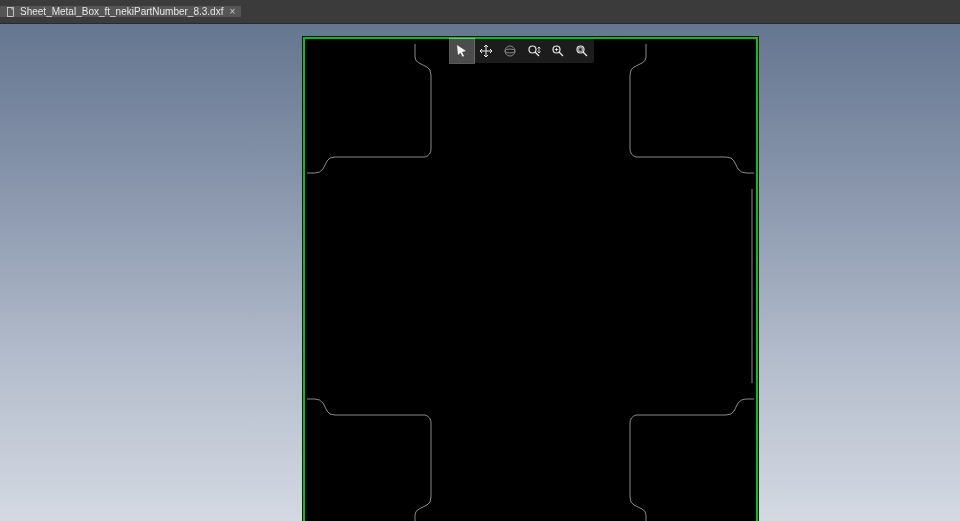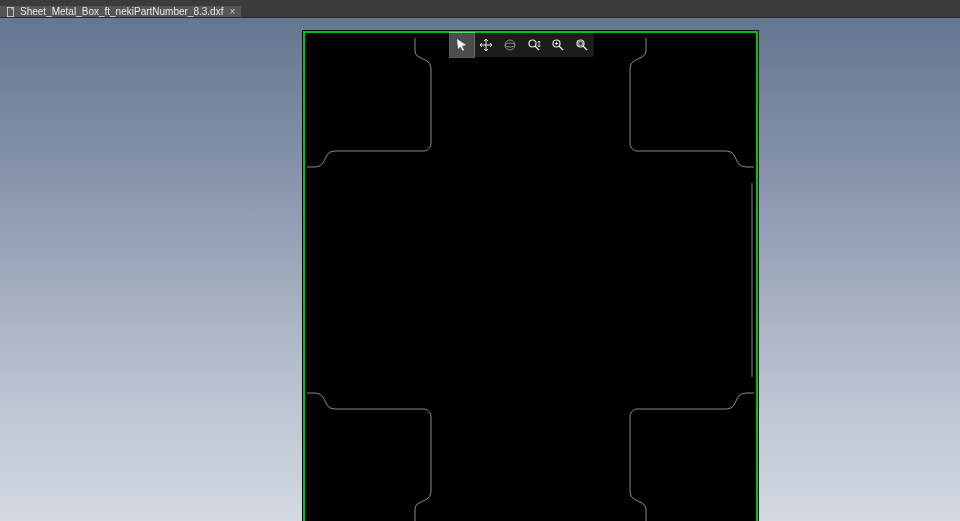--- a/index.html
+++ b/index.html
@@ -1,23 +1,23 @@
 <!DOCTYPE html>
 <html><head>
 <meta charset="utf-8">
 <style>
   * { box-sizing: border-box; margin: 0; padding: 0; }
   html, body { width: 960px; height: 521px; overflow: hidden; font-family: "Segoe UI", Tahoma, sans-serif; }
   body { display: flex; flex-direction: column; }
 
   .tabbar {
-    height: 18px;
+    height: 24px;
     background: #3b3b3b;
     display: flex;
-    align-items: flex-end;
+    align-items: center;
     border-bottom: 1px solid #2a2a2a;
   }
   .tab {
     display: flex;
     align-items: center;
     gap: 4px;
     padding: 0 6px;
     background: #555555;
     font-size: 10px;
     color: #e6e6e6;

